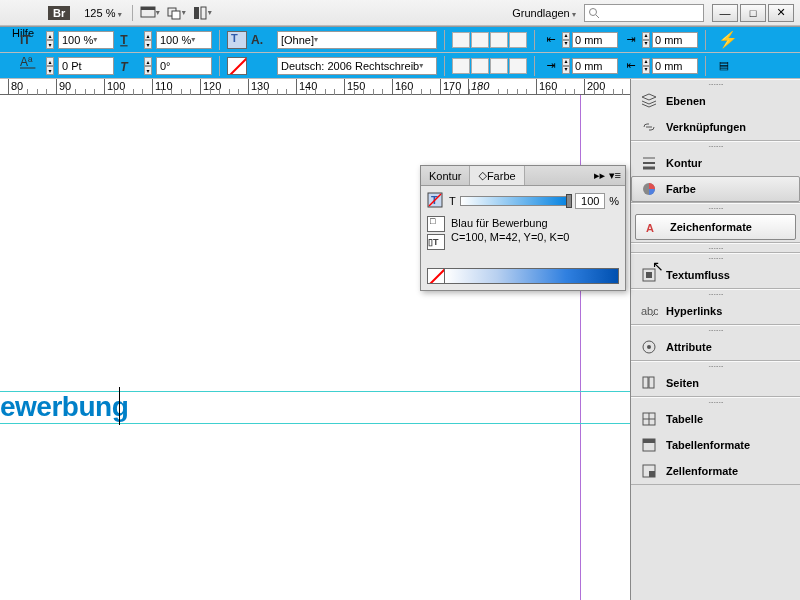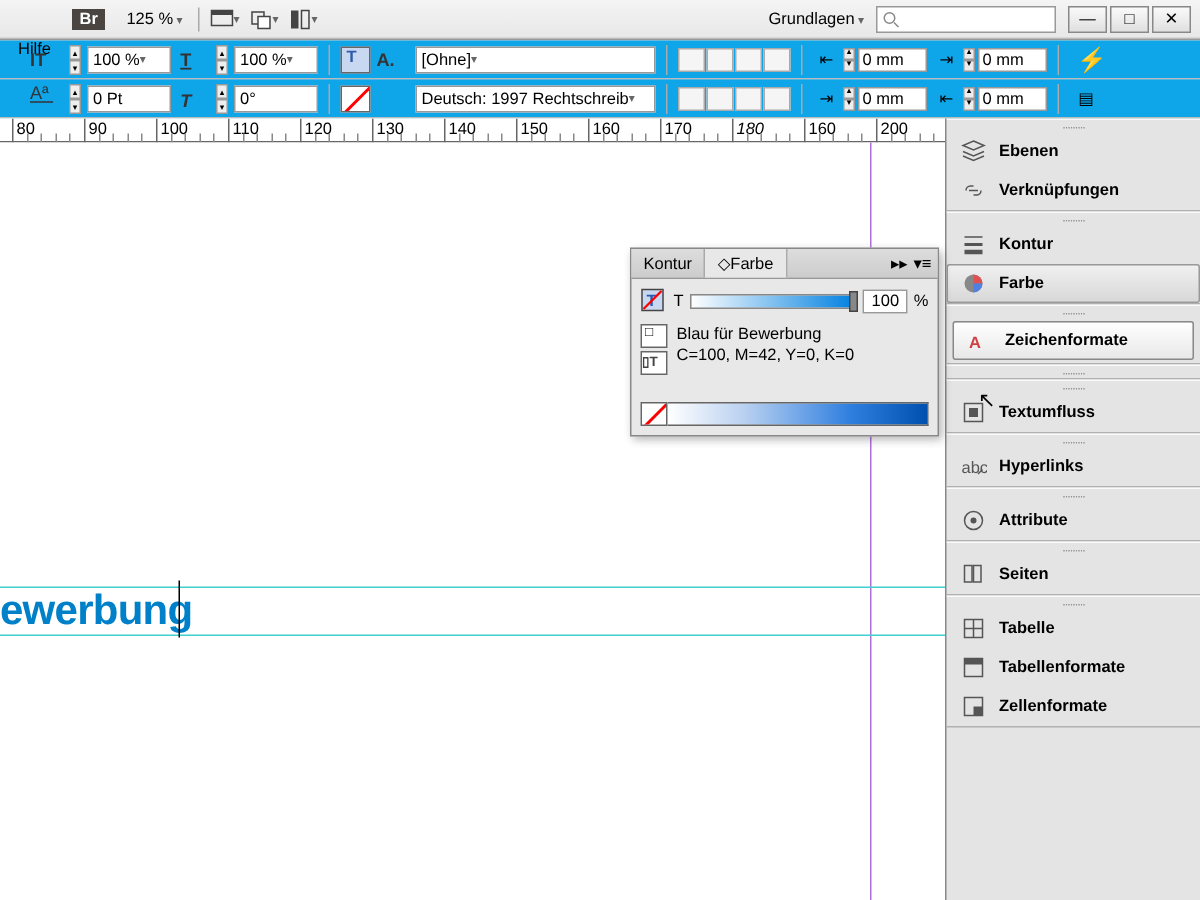--- a/index.html
+++ b/index.html
@@ -200,21 +200,21 @@
       </svg>
     </span>
   <span style="width:8px;display:flex;flex-direction:column">
       <span style="font-size:6px;border:1px solid #999;background:#eee;text-align:center">▴</span>
       <span style="font-size:6px;border:1px solid #999;background:#eee;text-align:center">▾</span>
     </span>
   <span class="inp">0°</span>
   <span class="vsep"></span>
   <span class="swatch none"></span>
   <span class="micon"></span>
-  <span class="inp wide pct">Deutsch: 1997 Rechtschreib</span>
+  <span class="inp wide pct">Deutsch: 2006 Rechtschreib</span>
   <span class="vsep"></span>
   <div class="align-grid">
       <div></div>
       <div></div>
       <div></div>
       <div></div>
     </div>
   <span class="vsep"></span>
   <div class="mm-inp">
       <span class="ic">⇥</span>
@@ -302,21 +302,21 @@
         <div class="minor" style="left: 411.2px;"></div>
         <div class="minor" style="left: 420.8px;"></div>
         <div class="minor" style="left: 430.4px;"></div>
         <div class="tick" style="left: 440px;">
           <span>170</span>
         </div>
         <div class="minor" style="left: 449.6px;"></div>
         <div class="minor" style="left: 459.2px;"></div>
         <div class="minor" style="left: 468.8px;"></div>
         <div class="minor" style="left: 478.4px;"></div>
-        <div class="tick" style="left: 488px; font-style: italic;">
+        <div class="tick" style="left: 468px; font-style: italic;">
           <span>180</span>
         </div>
         <div class="minor" style="left: 497.6px;"></div>
         <div class="minor" style="left: 507.2px;"></div>
         <div class="minor" style="left: 516.8px;"></div>
         <div class="minor" style="left: 526.4px;"></div>
         <div class="tick" style="left: 536px;">
           <span>160</span>
         </div>
         <div class="minor" style="left: 545.6px;"></div>

